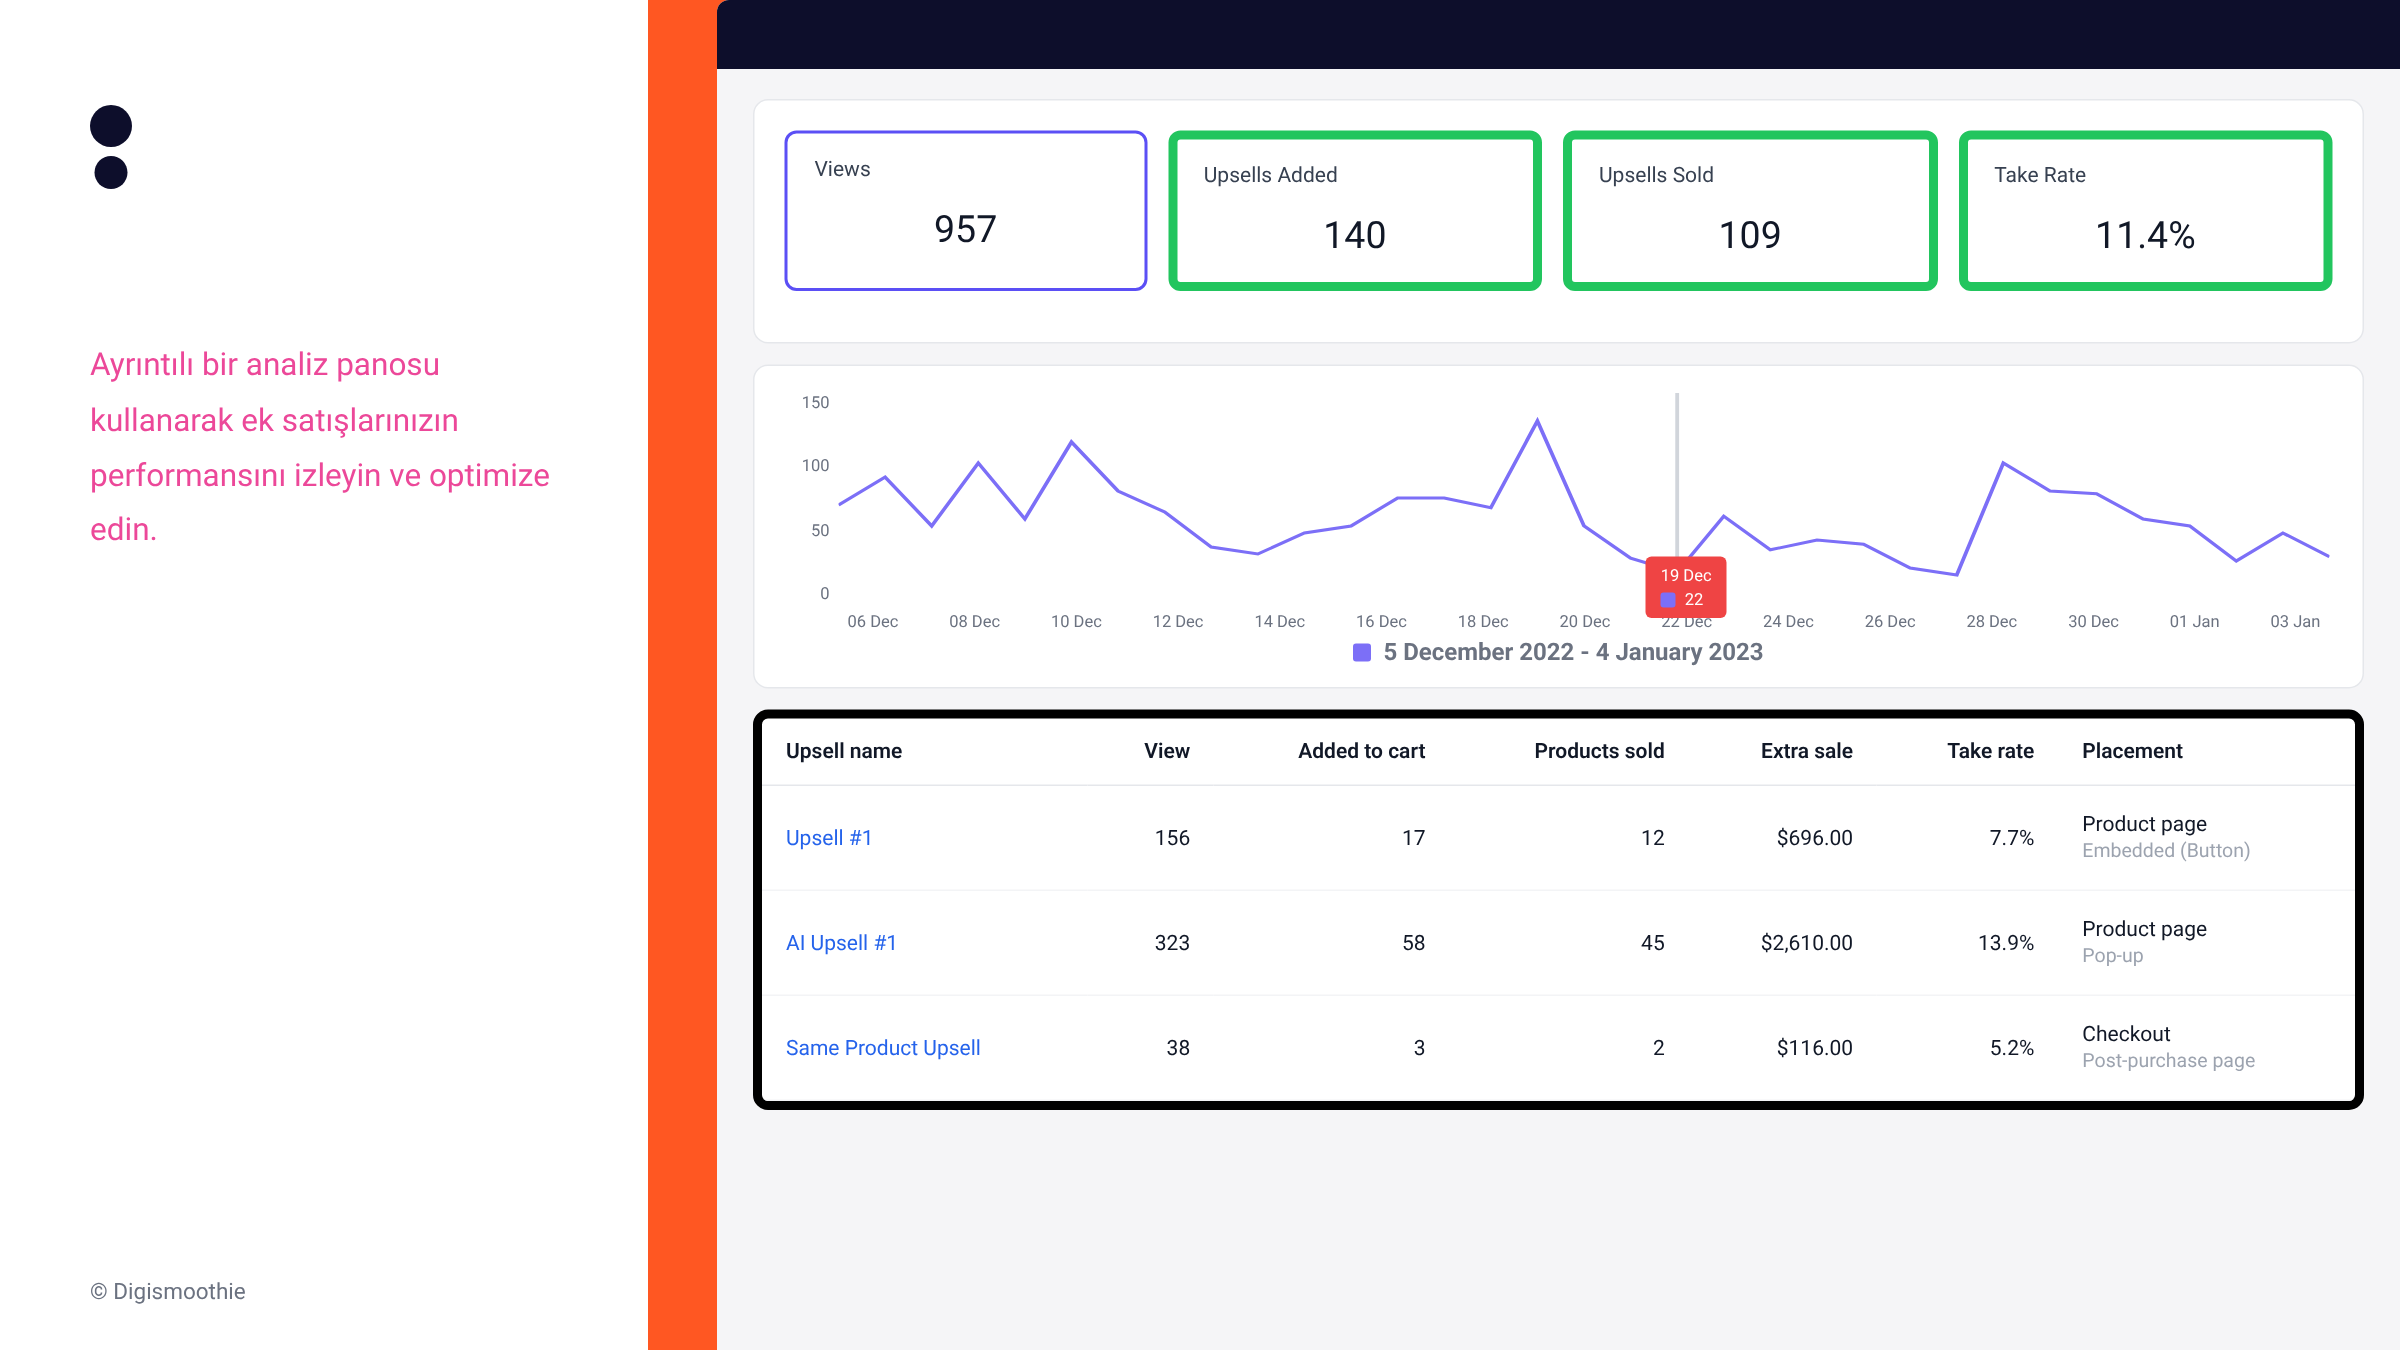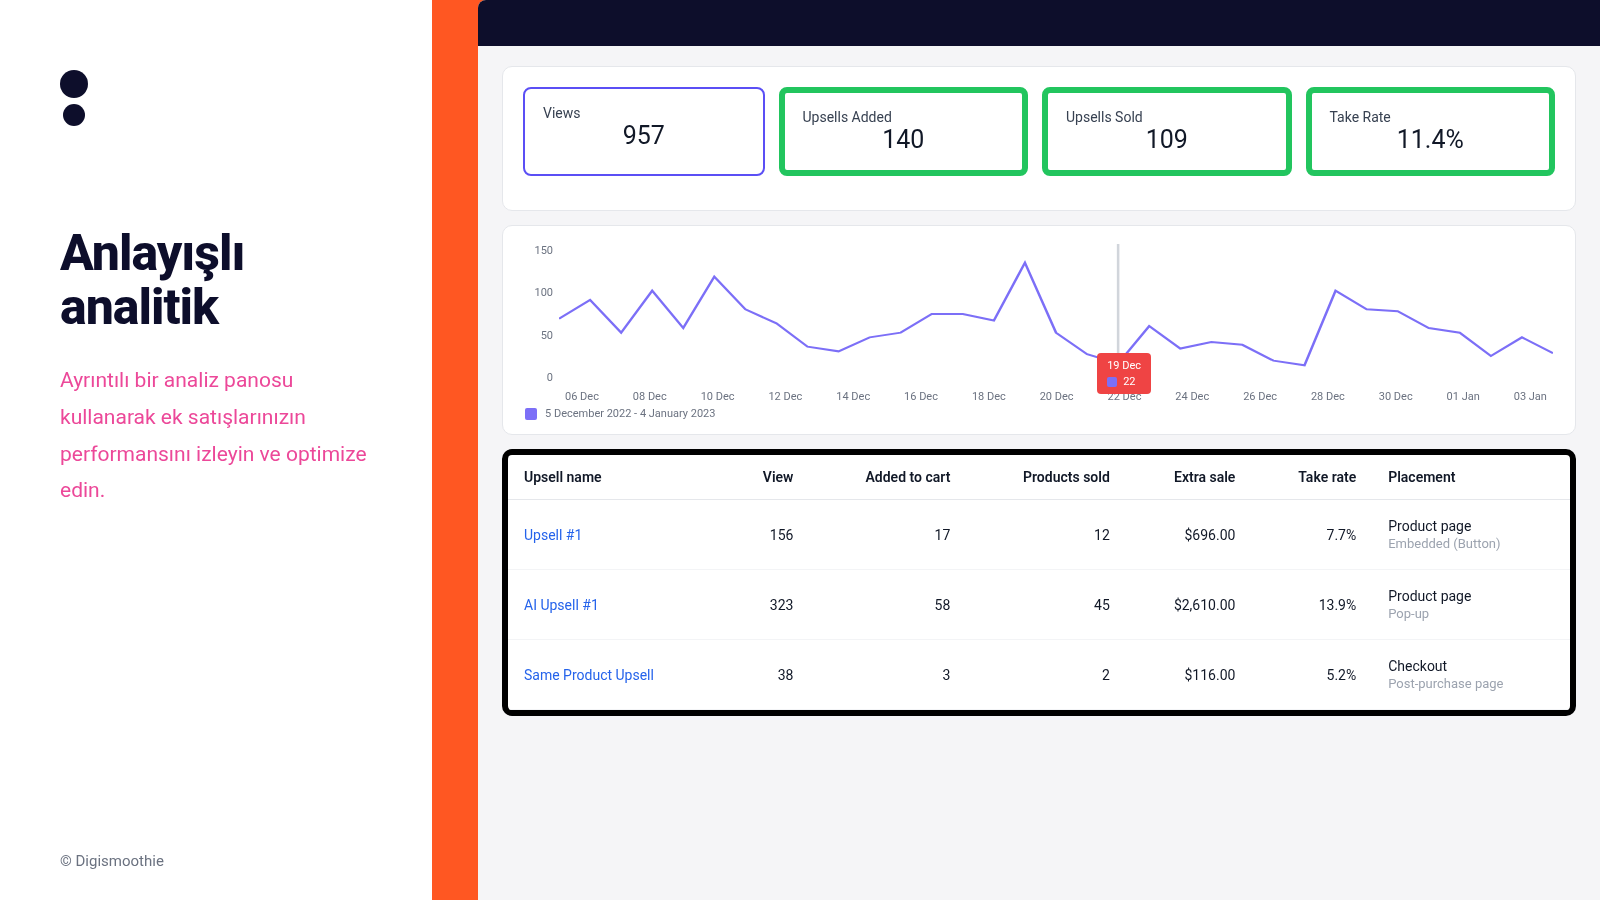--- a/index.html
+++ b/index.html
@@ -11,31 +11,31 @@
 .subtext{font-size:21px;color:#ec4899;line-height:1.75;}
 .copyright{font-size:15px;color:#6b7280;}
 .right-panel{flex:1;height:900px;background:#ff5722;padding:0 0 0 46px;position:relative;}
 .app-window{background:#f5f5f7;border-radius:8px 0 0 0;height:900px;overflow:hidden;margin-top:0;}
 .title-bar{height:46px;background:#0d0e2b;}
 .app-content{padding:20px 24px;}
 .card{background:#fff;border:1px solid #e5e7eb;border-radius:10px;padding:20px;}
 .metrics-row{display:flex;gap:14px;margin-bottom:14px;}
 .metric-card{flex:1;background:#fff;border:6px solid #22c55e;border-radius:8px;padding:16px 18px;}
 .metric-card.active{border:2px solid #5b4ff5;}
-.metric-label{font-size:14px;color:#374151;}
+.metric-label{font-size:14px;color:#374151;margin-bottom:18px;}
 .metric-value{font-size:25px;color:#111827;text-align:center;}
 .chart-card{background:#fff;border:1px solid #e5e7eb;border-radius:10px;padding:18px 22px 14px 22px;margin-bottom:14px;position:relative;}
 .chart-area{position:relative;height:155px;margin-left:34px;}
 .y-axis{position:absolute;left:-34px;top:0;height:140px;display:flex;flex-direction:column;justify-content:space-between;font-size:11px;color:#6b7280;text-align:right;width:28px;}
 .chart-svg{width:100%;height:140px;}
 .x-axis{display:flex;justify-content:space-between;font-size:11px;color:#6b7280;margin-top:2px;padding:0 6px;}
 .tooltip{position:absolute;background:#ef4444;color:#fff;padding:6px 10px;border-radius:4px;font-size:11px;top:50px;left:400px;}
 .tooltip-row{display:flex;align-items:center;gap:6px;margin-top:3px;}
 .tooltip-sq{width:10px;height:10px;background:#7c6ff7;border-radius:2px;}
-.legend{display:flex;justify-content:flex-start;align-items:center;gap:8px;font-size:11px;color:#6b7280;margin-top:8px;}
+.legend{display:flex;justify-content:center;align-items:center;gap:8px;font-size:16px;color:#6b7280;margin-top:8px;font-weight:bold;}
 .legend-sq{width:12px;height:12px;background:#7c6ff7;border-radius:2px;}
 .table-card{background:#fff;border:6px solid #000000;border-radius:10px;overflow:hidden;}
 table{width:100%;border-collapse:collapse;}
 th{text-align:left;padding:14px 16px;font-size:14px;font-weight:600;color:#111827;border-bottom:1px solid #e5e7eb;}
 th.r,td.r{text-align:right;}
 td{padding:18px 16px;font-size:14px;color:#111827;border-bottom:1px solid #f3f4f6;}
 td.link{color:#2563eb;}
 .placement-main{color:#111827;}
 .placement-sub{color:#9ca3af;font-size:13px;margin-top:2px;}
 .cursor-line{stroke:#d1d5db;stroke-width:2;}
@@ -43,24 +43,20 @@
 .data-dot{fill:#7c6ff7;}
 </style>
 </head>
 <body>
 
 <div class="left-panel">
   <div>
     <div class="logo">
       <div class="logo-dot"></div>
       <div class="logo-dot" style="width:22px;height:22px;margin-left:3px;"></div>
-    </div>
-    <div class="heading">
-      <div>Anlayışlı</div>
-      <div>analitik</div>
     </div>
     <div class="subtext">Ayrıntılı bir analiz panosu kullanarak ek satışlarınızın performansını izleyin ve optimize edin.</div>
   </div>
   <div class="copyright">© Digismoothie</div>
 </div>
 
 <div class="right-panel">
   <div class="app-window">
     <div class="title-bar"></div>
     <div class="app-content">

